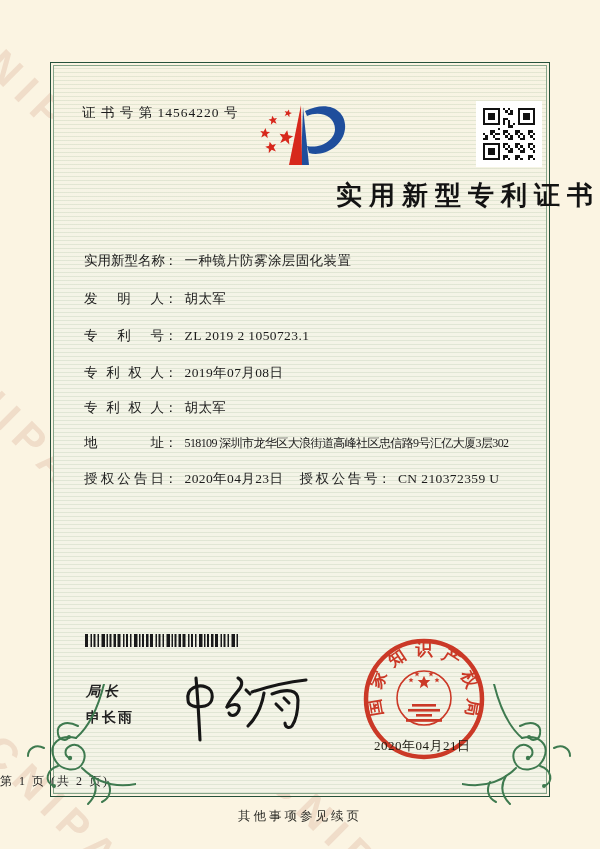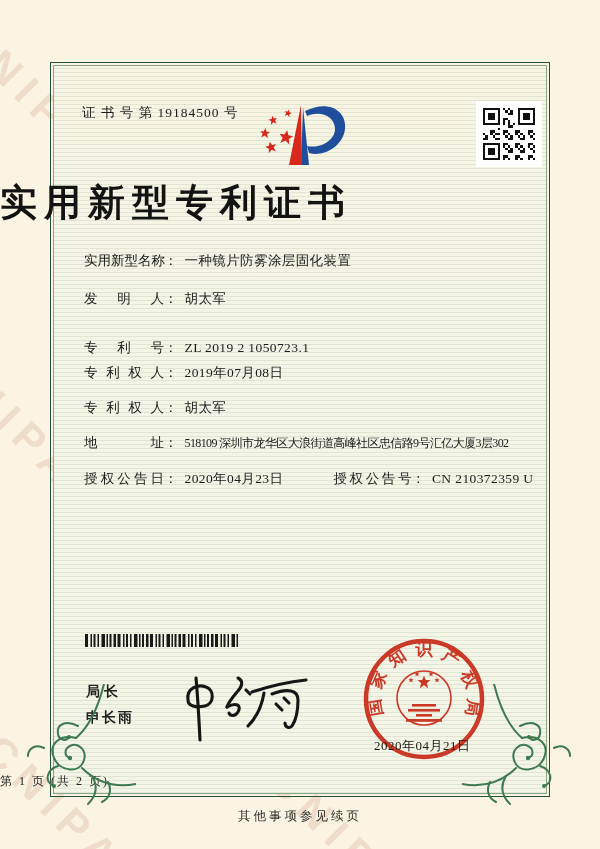--- a/index.html
+++ b/index.html
@@ -13,33 +13,33 @@
   .frame-outer{position:absolute;left:50px;top:62px;width:498px;height:733px;
       border:1.5px solid #25513a;}
   .frame-inner{position:absolute;left:2px;top:2px;right:2px;bottom:2px;border:1px solid #86a58a;
       background-color:#f4f4e7;
       background-image:repeating-linear-gradient(0deg, rgba(110,150,105,0.15) 0px, rgba(110,150,105,0.15) 1px, rgba(255,255,255,0) 1px, rgba(255,255,255,0) 4px),
                        linear-gradient(180deg,#f8f4e3 0%, rgba(248,244,227,0) 32%);}
   .cert-no{position:absolute;left:82px;top:104px;font-size:13.5px;letter-spacing:1px;}
   .qr-box{position:absolute;left:476px;top:101px;width:66px;height:66px;background:#ffffff;
       display:flex;align-items:center;justify-content:center;}
   .logo{position:absolute;left:257px;top:103px;}
-  .title{position:absolute;left:0;top:178px;width:100%;text-align:left;
-      font-size:37px;font-weight:700;letter-spacing:7px;color:#131313;}
+  .title{position:absolute;left:0;top:178px;width:100%;text-align:right;
+      font-size:26px;font-weight:700;letter-spacing:7px;color:#131313;}
   .row{position:absolute;left:84px;font-size:13.5px;white-space:nowrap;}
   .lbl{display:inline-block;width:80px;text-align:justify;text-align-last:justify;-moz-text-align-last:justify;}
-  .lbl2{display:inline-block;width:78px;margin-left:50px;text-align:justify;text-align-last:justify;}
+  .lbl2{display:inline-block;width:78px;margin-left:16px;text-align:justify;text-align-last:justify;}
   .val{margin-left:7px;letter-spacing:0.4px;}
   .val-condensed{margin-left:7px;font-size:12px;letter-spacing:-0.6px;}
   .body-text{position:absolute;left:84px;top:499px;width:433px;font-size:12.8px;
       line-height:17.7px;text-align:justify;color:#20201c;}
   .body-text p{margin:0;text-indent:2em;}
   .barcode{position:absolute;left:85px;top:634px;}
   .sig-title{position:absolute;left:86px;top:683px;font-family:"Liberation Sans","DejaVu Sans",sans-serif;
-      font-size:14px;font-weight:600;letter-spacing:4px;color:#222;}
+      font-size:14px;font-weight:600;letter-spacing:4px;color:#222;font-style:italic;}
   .sig-name{position:absolute;left:86px;top:709px;font-family:"Liberation Sans","DejaVu Sans",sans-serif;
       font-size:14px;font-weight:600;letter-spacing:2px;color:#222;}
   .signature-svg{position:absolute;left:172px;top:660px;}
   .seal-svg{position:absolute;left:358px;top:632px;opacity:0.95;}
   .seal-date{position:absolute;left:374px;top:737px;font-size:13px;font-weight:400;
       letter-spacing:0.5px;color:#1d1c12;}
   .page-indicator{position:absolute;left:0;top:773px;width:100%;text-align:left;
       font-size:12px;letter-spacing:2px;color:#222;}
   .continuation{position:absolute;left:0;top:808px;width:100%;text-align:center;
       font-size:12.5px;letter-spacing:3px;color:#2b2b26;}
@@ -57,21 +57,21 @@
   <div class="wm" style="left:368px;top:238px">CNIPA</div>
   <div class="wm" style="left:-36px;top:340px">CNIPA</div>
   <div class="wm" style="left:330px;top:470px">CNIPA</div>
   <div class="wm" style="left:8px;top:726px">CNIPA</div>
   <div class="wm" style="left:292px;top:756px">CNIPA</div>
 
   <div class="frame-outer">
     <div class="frame-inner"></div>
   </div>
 
-  <div class="cert-no">证 书 号 第 19184500 号</div>
+  <div class="cert-no">证 书 号 第 14564220 号</div>
 
   <div class="qr-box">
     <svg id="qr-svg" width="52" height="52" viewBox="0 0 21 21" shape-rendering="crispEdges">
         <rect x="0" y="0" width="7" height="7" fill="#111"></rect>
         <rect x="1" y="1" width="5" height="5" fill="#fff"></rect>
         <rect x="2" y="2" width="3" height="3" fill="#111"></rect>
         <rect x="14" y="0" width="7" height="7" fill="#111"></rect>
         <rect x="15" y="1" width="5" height="5" fill="#fff"></rect>
         <rect x="16" y="2" width="3" height="3" fill="#111"></rect>
         <rect x="0" y="14" width="7" height="7" fill="#111"></rect>
@@ -180,21 +180,21 @@
   </div>
 
   <div class="title">实用新型专利证书</div>
 
   <div class="row" style="top:252px">
     <span class="lbl">实用新型名称</span><span>：</span><span class="val">一种镜片防雾涂层固化装置</span>
   </div>
   <div class="row" style="top:290px">
     <span class="lbl">发明人</span><span>：</span><span class="val">胡太军</span>
   </div>
-  <div class="row" style="top:339px">
+  <div class="row" style="top:327px">
     <span class="lbl">专利号</span><span>：</span><span class="val">ZL 2019 2 1050723.1</span>
   </div>
   <div class="row" style="top:364px">
     <span class="lbl">专利权人</span><span>：</span><span class="val">2019年07月08日</span>
   </div>
   <div class="row" style="top:399px">
     <span class="lbl">专利权人</span><span>：</span><span class="val">胡太军</span>
   </div>
   <div class="row" style="top:434px">
     <span class="lbl">地址</span><span>：</span><span class="val-condensed">518109 深圳市龙华区大浪街道高峰社区忠信路9号汇亿大厦3层302</span>

